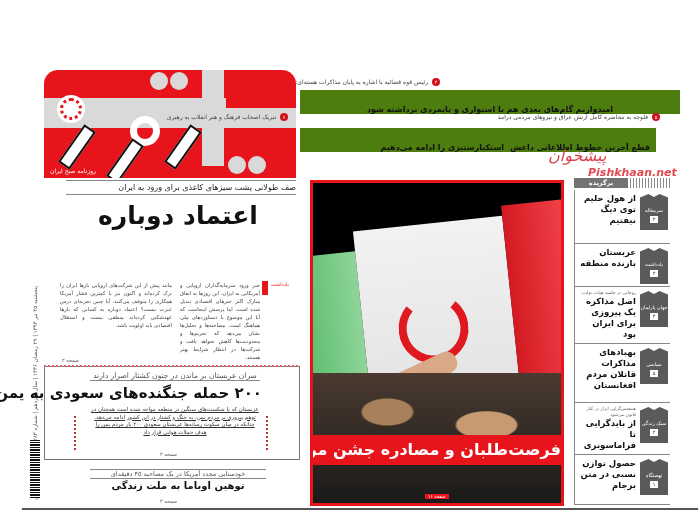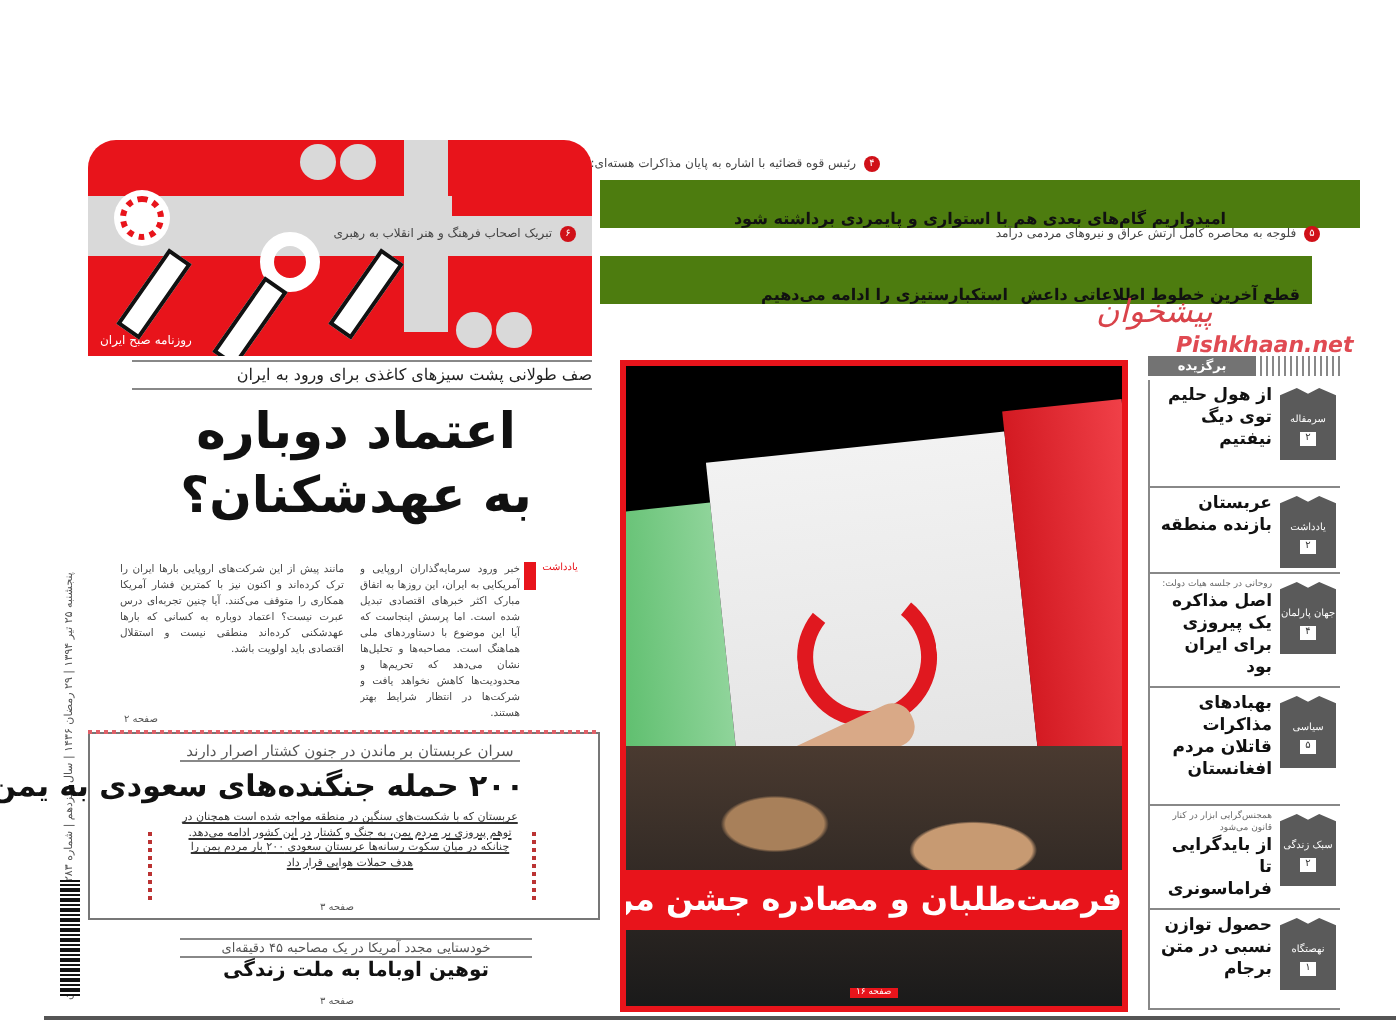--- a/index.html
+++ b/index.html
@@ -152,21 +152,20 @@
 </div>
 <div class="teaser-bar" style="left:496px; top:128px; width:160px;">قطع آخرین خطوط اطلاعاتی داعش</div>
 <div class="teaser-bar" style="left:300px; top:128px; width:210px;">استکبارستیزی را ادامه می‌دهیم</div>
 
 <div class="wm-fa">پیشخوان</div>
 <div class="wm-en">Pishkhaan.net</div>
 
 <div class="kicker">صف طولانی پشت سیزهای کاغذی برای ورود به ایران</div>
 <div class="headline">
   <div>اعتماد دوباره</div>
-  <div>به عهدشکنان؟</div>
 </div>
 <div class="mini-logo">یادداشت</div>
 <div class="body-col" style="left:180px; top:281px; width:80px; height:80px;">خبر ورود سرمایه‌گذاران اروپایی و آمریکایی به ایران، این روزها به اتفاق مبارک اکثر خبرهای اقتصادی تبدیل شده است. اما پرسش اینجاست که آیا این موضوع با دستاوردهای ملی هماهنگ است. مصاحبه‌ها و تحلیل‌ها نشان می‌دهد که تحریم‌ها و محدودیت‌ها کاهش نخواهد یافت و شرکت‌ها در انتظار شرایط بهتر هستند.</div>
 <div class="body-col" style="left:180px; top:297px; width:112px; height:64px;"></div>
 <div class="body-col" style="left:60px; top:281px; width:112px; height:78px;">مانند پیش از این شرکت‌های اروپایی بارها ایران را ترک کرده‌اند و اکنون نیز با کمترین فشار آمریکا همکاری را متوقف می‌کنند. آیا چنین تجربه‌ای درس عبرت نیست؟ اعتماد دوباره به کسانی که بارها عهدشکنی کرده‌اند منطقی نیست و استقلال اقتصادی باید اولویت باشد.</div>
 <div class="ref" style="left:62px; top:357px;">صفحه ۲</div>
 
 <div class="box2"></div>
 <div class="box2-dots"></div>
 <div class="kicker2">سران عربستان بر ماندن در جنون کشتار اصرار دارند</div>

